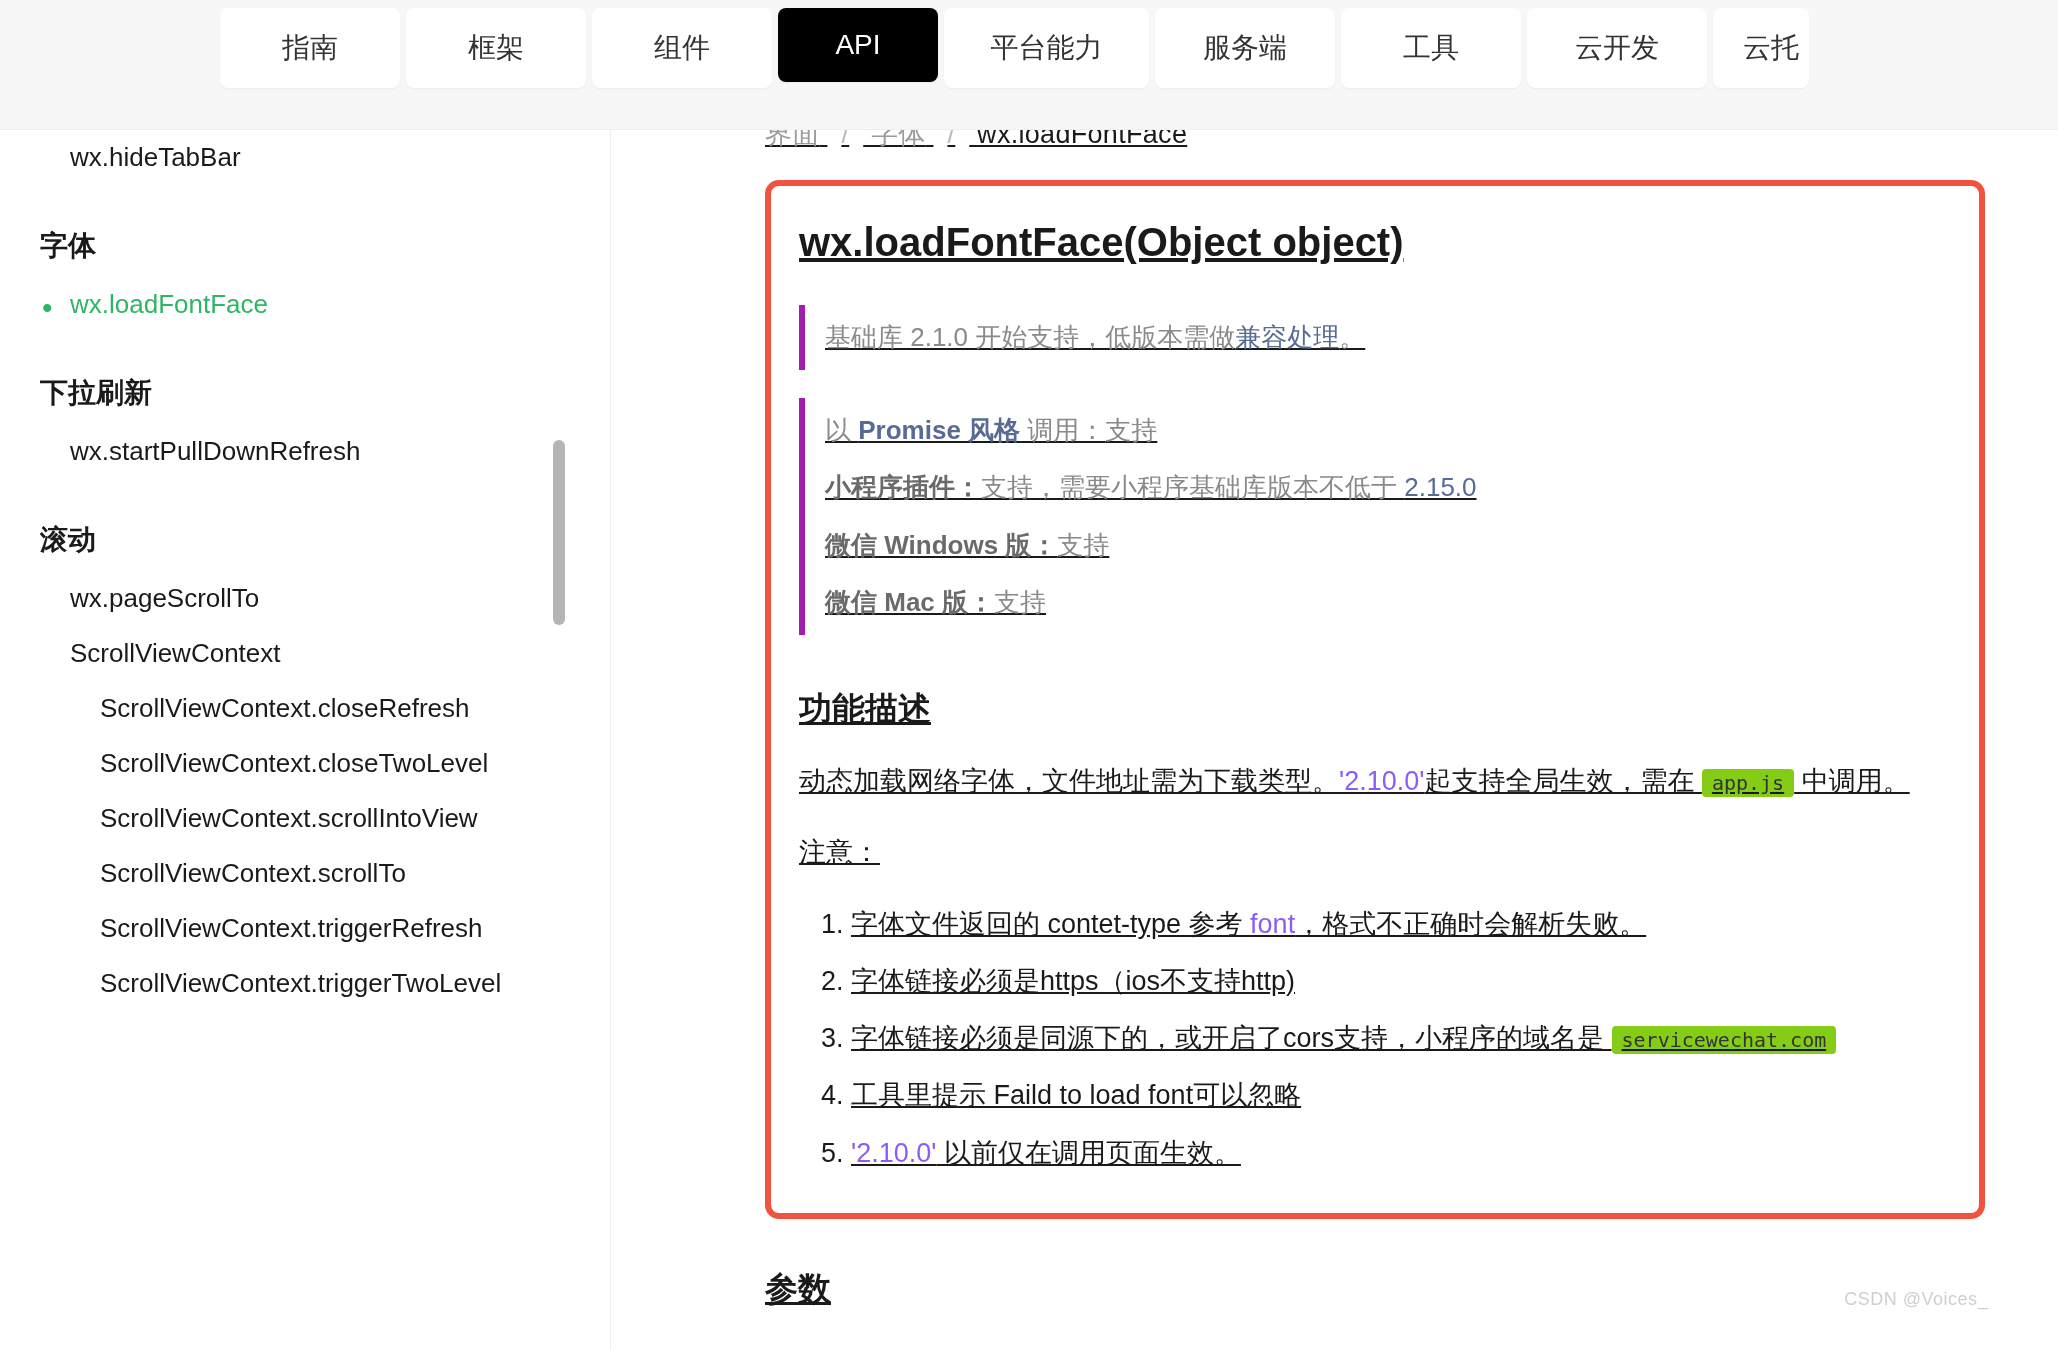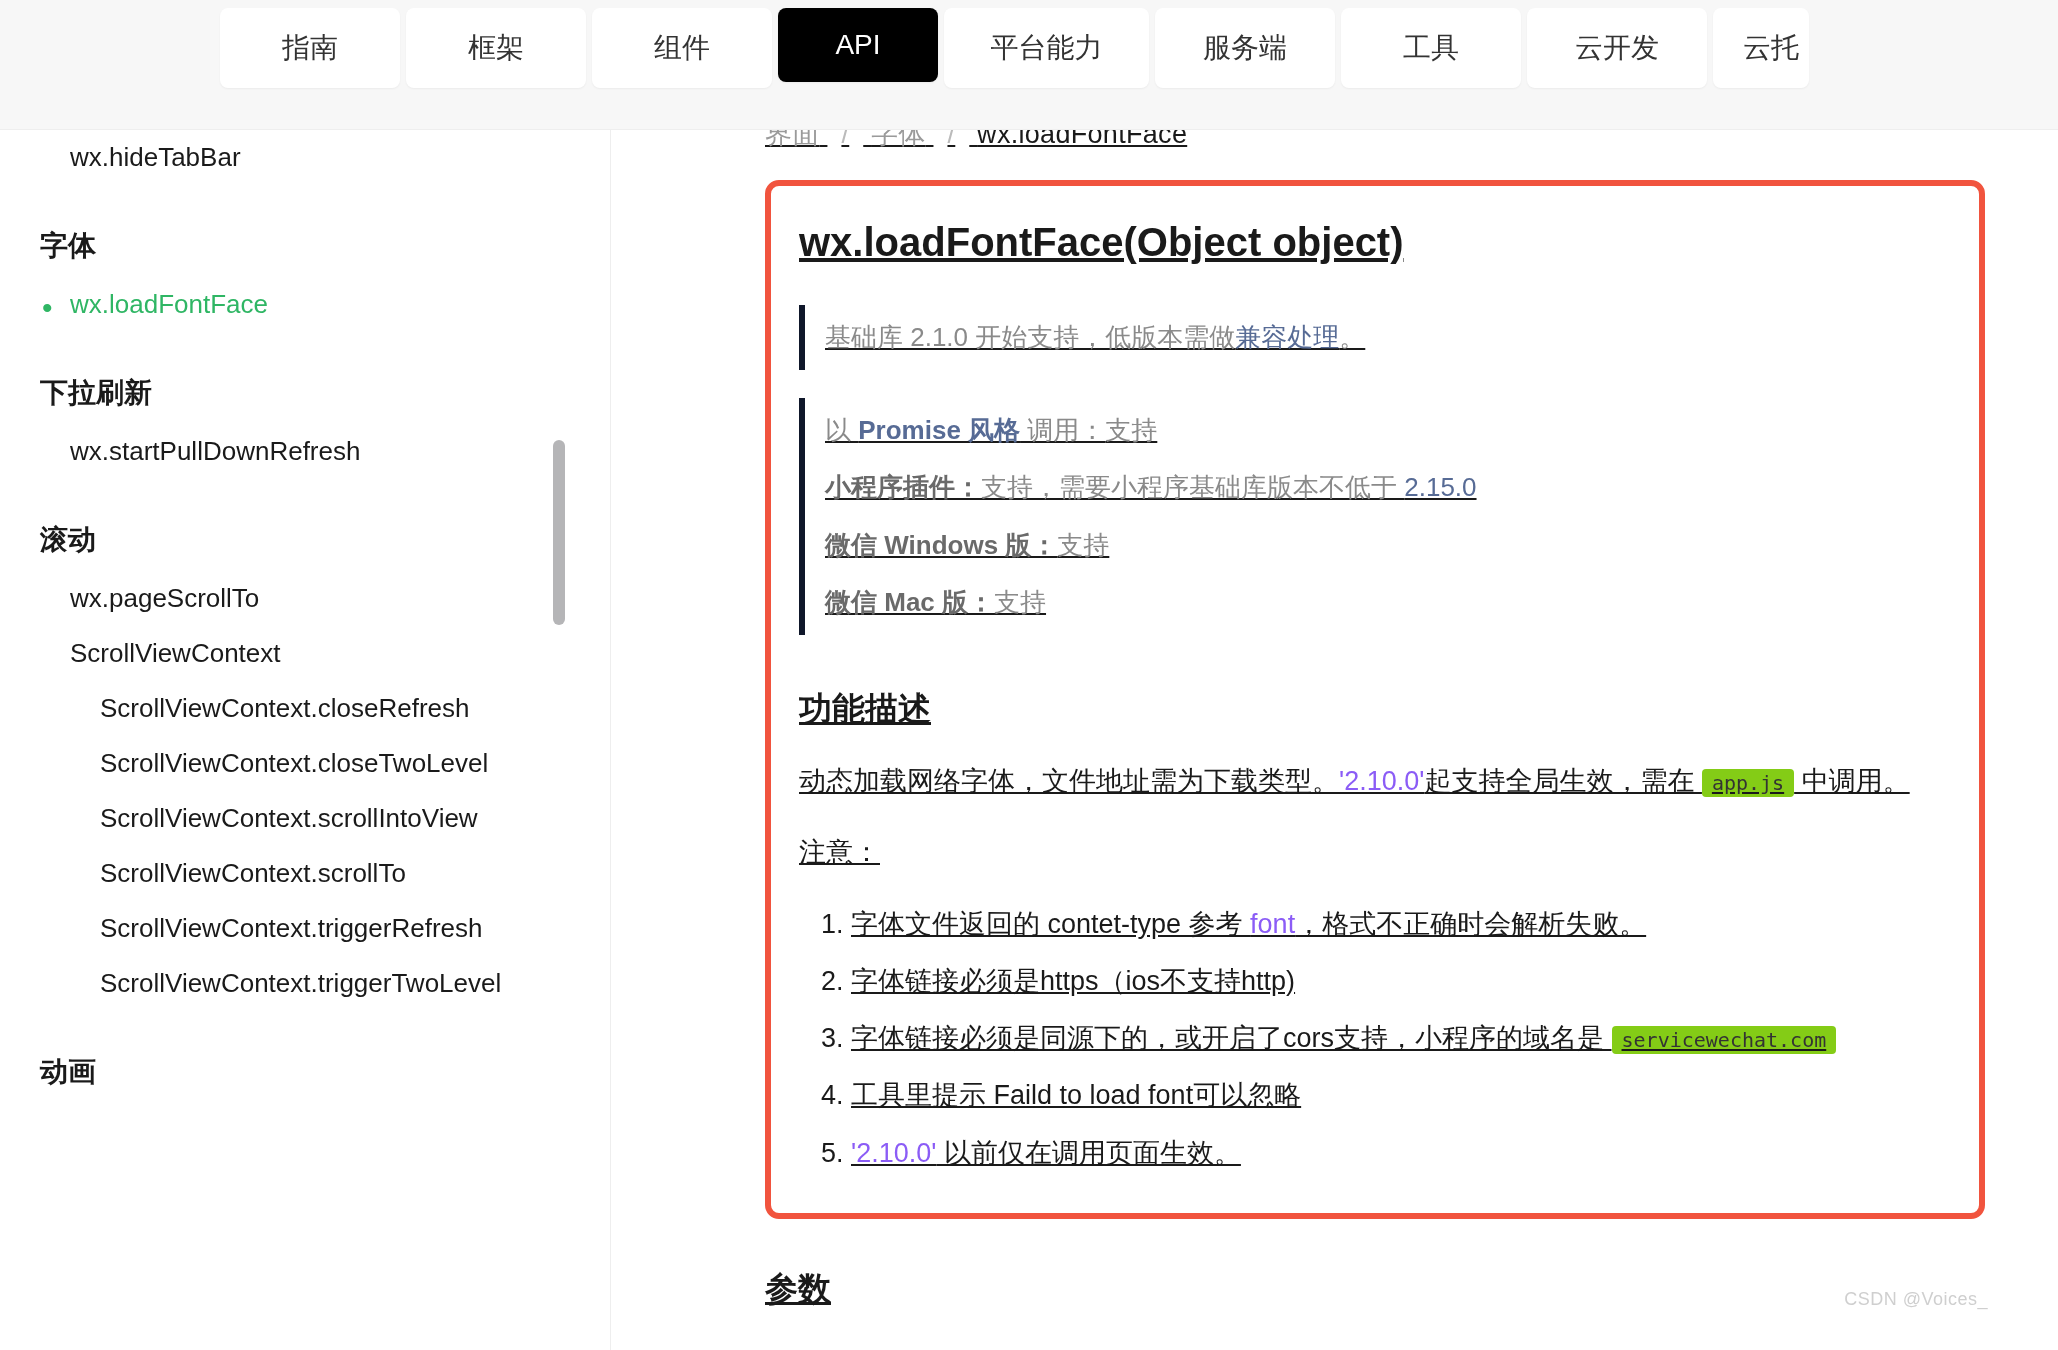--- a/index.html
+++ b/index.html
@@ -132,21 +132,21 @@
     }
 
     h1.api-title {
       font-size: 40px;
       font-weight: 700;
       color: #1a1a1a;
       margin-bottom: 40px;
     }
 
     .quote-block {
-      border-left: 6px solid #0f172a;
+      border-left: 6px solid #a21caf;
       padding: 4px 0 4px 20px;
       margin-bottom: 28px;
     }
     .quote-line {
       font-size: 26px;
       color: #8a8a8a;
       line-height: 2.2;
     }
     .quote-line .label-strong {
       color: #6a6a6a;
@@ -225,21 +225,20 @@
     <div class="sb-heading">滚动</div>
     <div class="sb-item indent1">wx.pageScrollTo</div>
     <div class="sb-item indent1">ScrollViewContext</div>
     <div class="sb-item indent2">ScrollViewContext.closeRefresh</div>
     <div class="sb-item indent2">ScrollViewContext.closeTwoLevel</div>
     <div class="sb-item indent2">ScrollViewContext.scrollIntoView</div>
     <div class="sb-item indent2">ScrollViewContext.scrollTo</div>
     <div class="sb-item indent2">ScrollViewContext.triggerRefresh</div>
     <div class="sb-item indent2">ScrollViewContext.triggerTwoLevel</div>
 
-    <div class="sb-heading">动画</div>
   </div>
 </div>
 <div class="sidebar-scrollbar"></div>
 
 <div class="main">
   <div class="breadcrumb">
     <span>界面</span>
     <span class="sep">/</span>
     <span>字体</span>
     <span class="sep">/</span>

